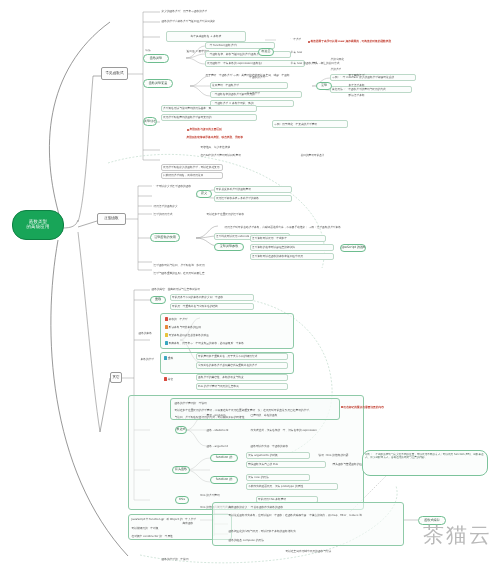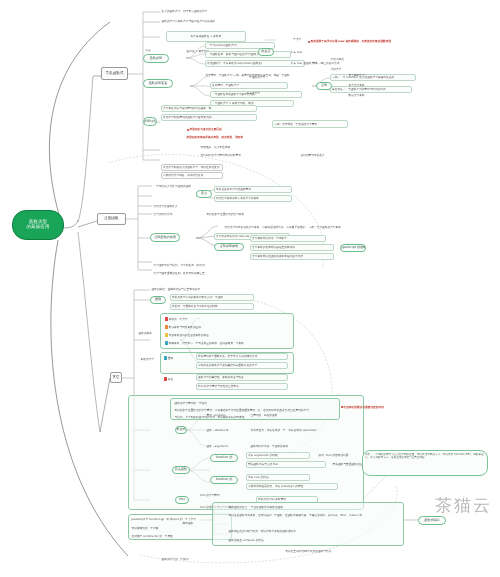--- a/index.html
+++ b/index.html
@@ -54,22 +54,22 @@
   }
 
   .ico{width:3.2px;height:3.2px;border-radius:.6px;margin-right:1px;flex:0 0 auto;display:inline-block;}
   .ico.red{background:#d94a3d;}
   .ico.orange{background:#e8873a;}
   .ico.yellow{background:#e8c33a;}
   .ico.teal{background:#3aa7c0;color:#fff;font-size:2.4px;text-align:center;line-height:3.2px;border-radius:.6px;}
   .dot{width:2px;height:2px;border-radius:50%;background:#c0392b;margin-right:1px;flex:0 0 auto;}
 
   .watermark{
-    position:absolute;right:8px;bottom:60px;color:#b9b9b9;
-    font-size:17px;letter-spacing:2px;font-family:"DejaVu Sans",sans-serif;
+    position:absolute;right:8px;bottom:28px;color:#b9b9b9;
+    font-size:21px;letter-spacing:2px;font-family:"DejaVu Sans",sans-serif;
     user-select:none;
   }
 </style>
 </head>
 <body>
 
 <div id="canvas">
 
   <svg class="wires" viewBox="0 0 500 577">
     <g fill="none" stroke="#6b6b6b" stroke-width="0.55">

